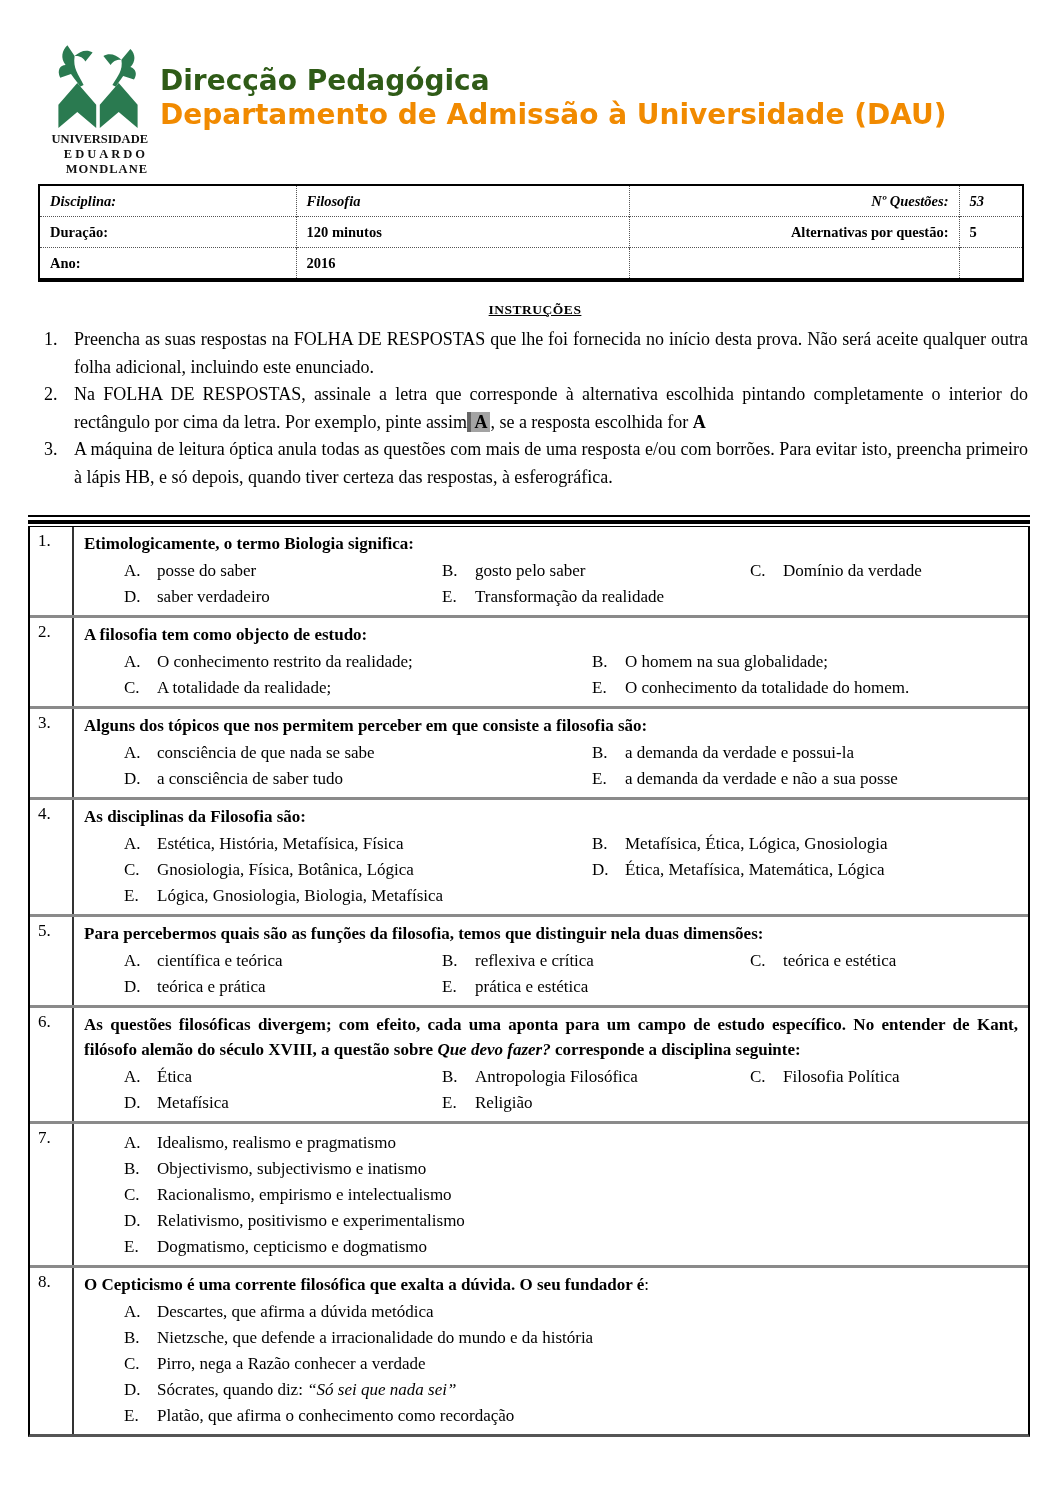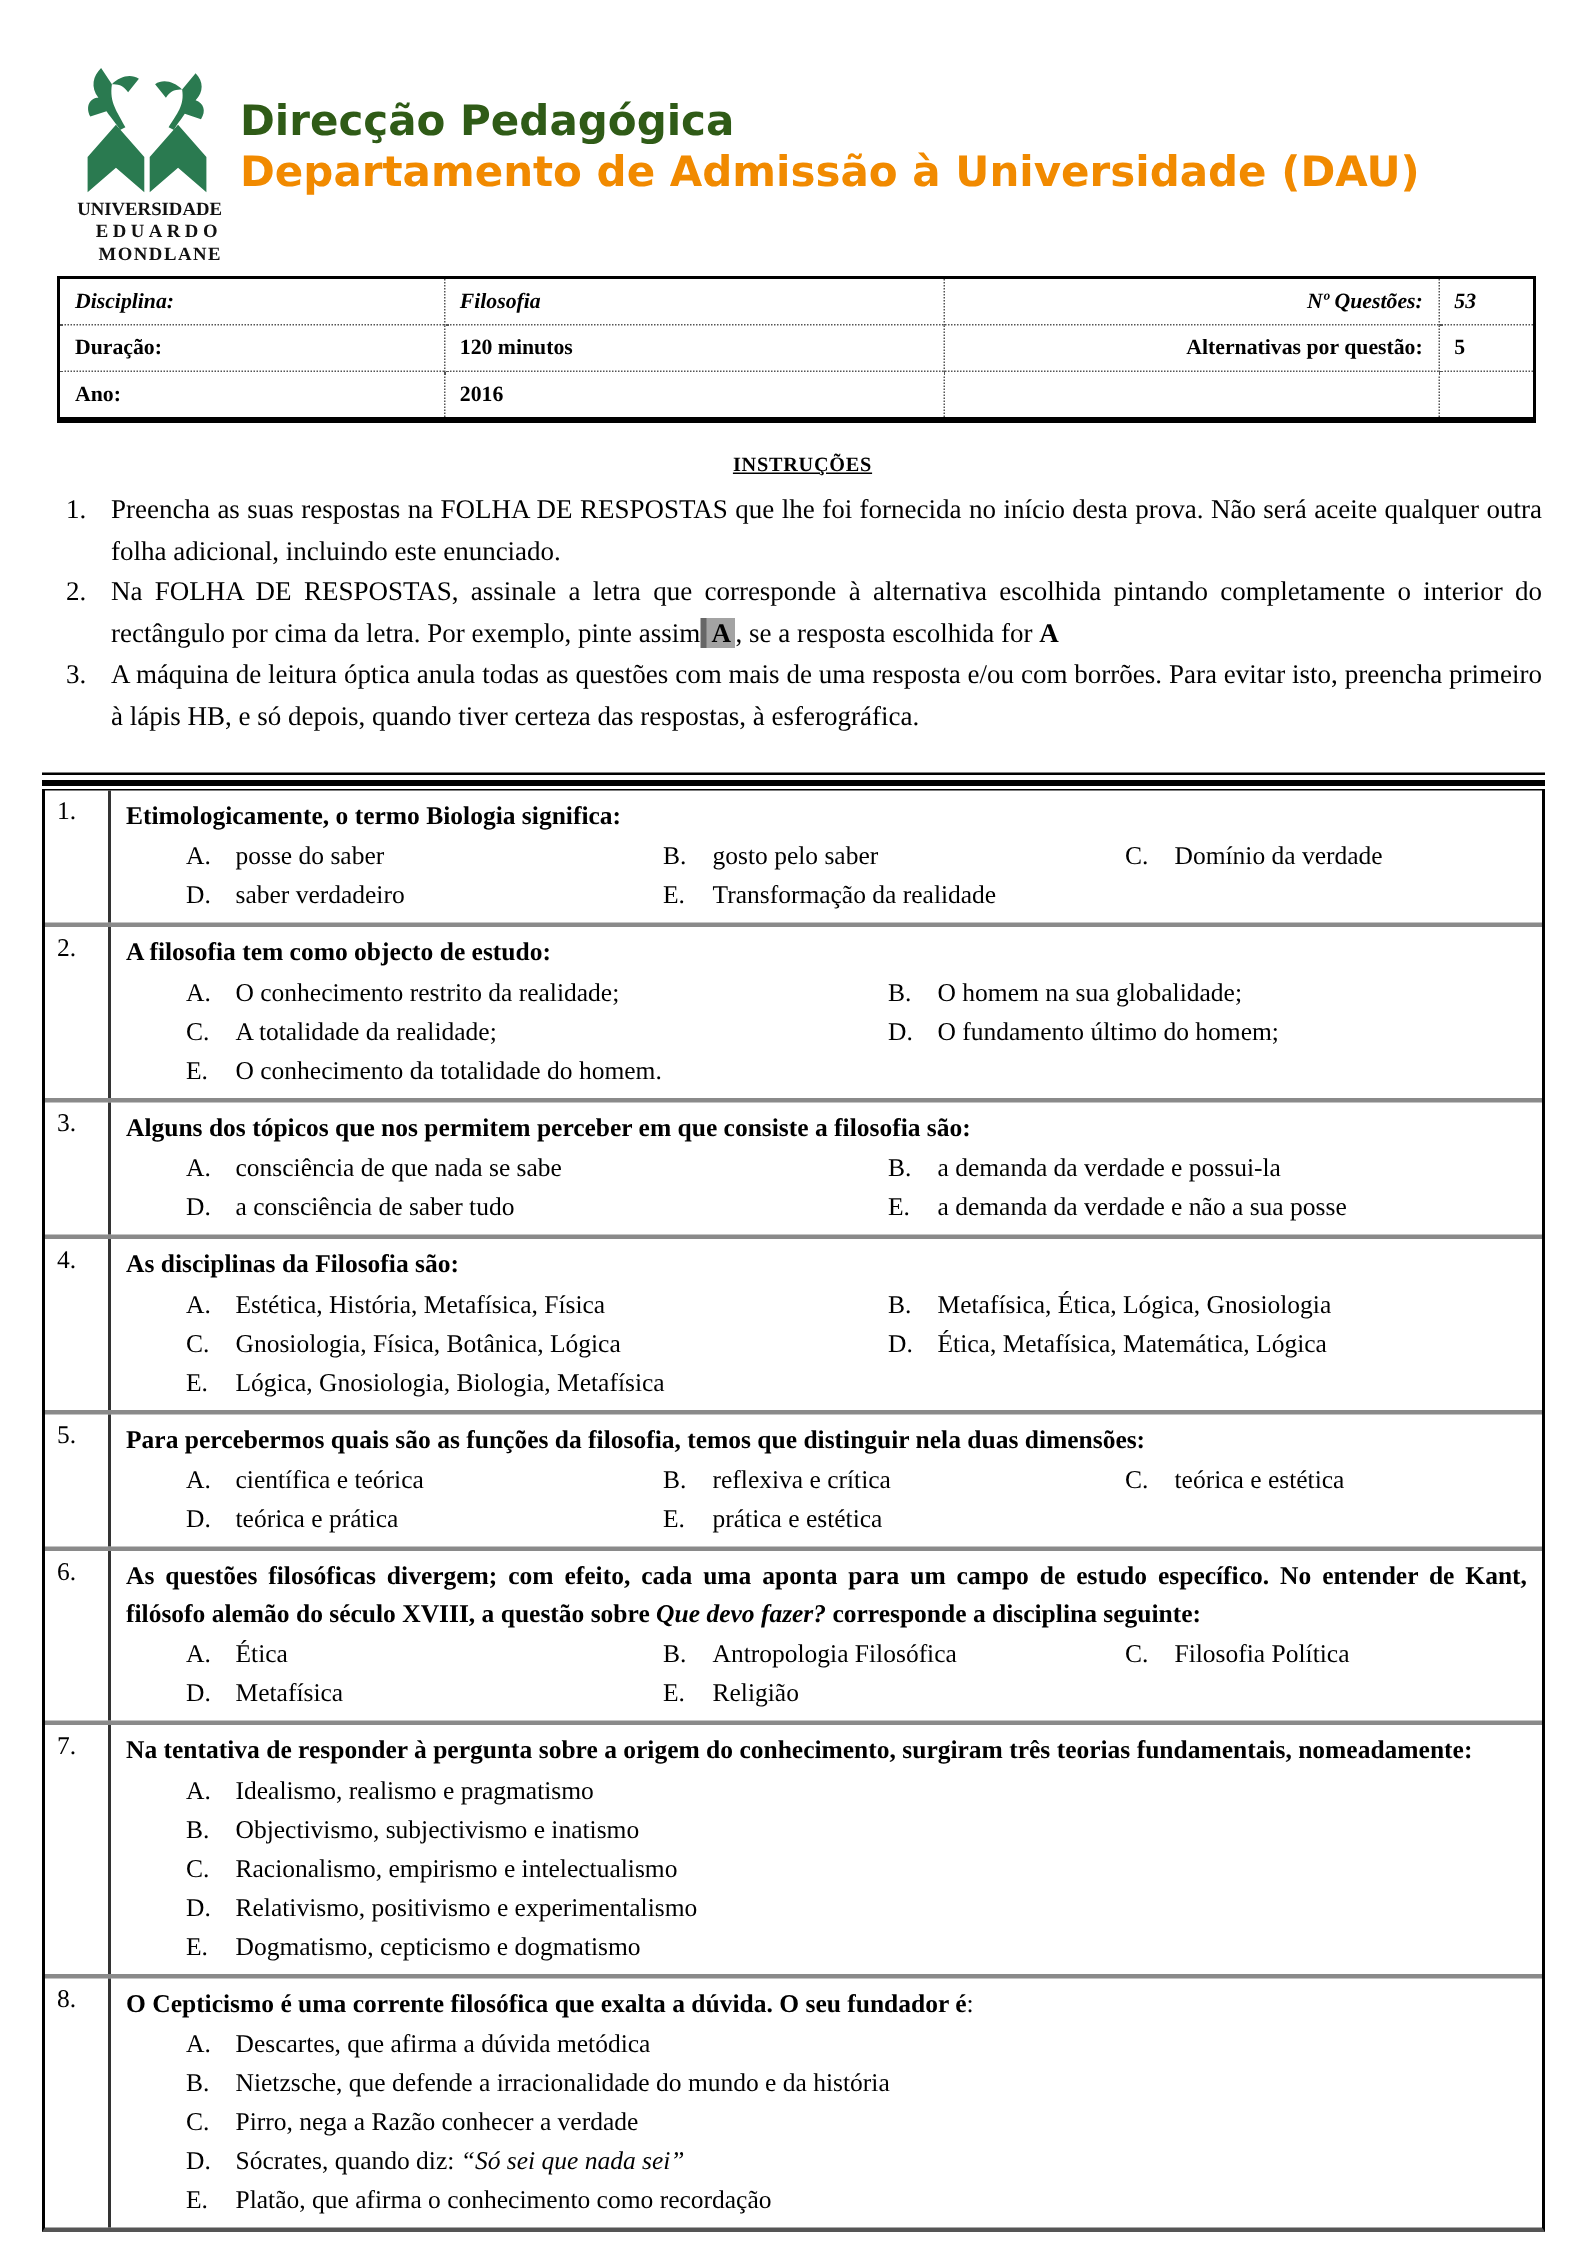--- a/index.html
+++ b/index.html
@@ -184,21 +184,20 @@
         </div>
       </div>
       <div class="q-row">
         <div class="q-num">2.</div>
         <div class="q-body">
           <div class="q-prompt"><span>A filosofia tem como objecto de estudo:</span></div>
           <div class="opts cols2">
             <div class="opt"><span class="opt-letter">A.</span><span class="opt-text"><span>O conhecimento restrito da realidade;</span></span></div>
             <div class="opt"><span class="opt-letter">B.</span><span class="opt-text"><span>O homem na sua globalidade;</span></span></div>
             <div class="opt"><span class="opt-letter">C.</span><span class="opt-text"><span>A totalidade da realidade;</span></span></div>
-            <div class="opt"><span class="opt-letter">D.</span><span class="opt-text"><span>O fundamento último do homem;</span></span></div>
             <div class="opt"><span class="opt-letter">E.</span><span class="opt-text"><span>O conhecimento da totalidade do homem.</span></span></div>
           </div>
         </div>
       </div>
       <div class="q-row">
         <div class="q-num">3.</div>
         <div class="q-body">
           <div class="q-prompt"><span>Alguns dos tópicos que nos permitem perceber em que consiste a filosofia são:</span></div>
           <div class="opts cols2">
             <div class="opt"><span class="opt-letter">A.</span><span class="opt-text"><span>consciência de que nada se sabe</span></span></div>
@@ -243,21 +242,20 @@
             <div class="opt"><span class="opt-letter">B.</span><span class="opt-text"><span>Antropologia Filosófica</span></span></div>
             <div class="opt"><span class="opt-letter">C.</span><span class="opt-text"><span>Filosofia Política</span></span></div>
             <div class="opt"><span class="opt-letter">D.</span><span class="opt-text"><span>Metafísica</span></span></div>
             <div class="opt"><span class="opt-letter">E.</span><span class="opt-text"><span>Religião</span></span></div>
           </div>
         </div>
       </div>
       <div class="q-row">
         <div class="q-num">7.</div>
         <div class="q-body">
-          <div class="q-prompt"><span>Na tentativa de responder à pergunta sobre a origem do conhecimento, surgiram três teorias fundamentais, nomeadamente:</span></div>
           <div class="opts cols1">
             <div class="opt"><span class="opt-letter">A.</span><span class="opt-text"><span>Idealismo, realismo e pragmatismo</span></span></div>
             <div class="opt"><span class="opt-letter">B.</span><span class="opt-text"><span>Objectivismo, subjectivismo e inatismo</span></span></div>
             <div class="opt"><span class="opt-letter">C.</span><span class="opt-text"><span>Racionalismo, empirismo e intelectualismo</span></span></div>
             <div class="opt"><span class="opt-letter">D.</span><span class="opt-text"><span>Relativismo, positivismo e experimentalismo</span></span></div>
             <div class="opt"><span class="opt-letter">E.</span><span class="opt-text"><span>Dogmatismo, cepticismo e dogmatismo</span></span></div>
           </div>
         </div>
       </div>
       <div class="q-row">

